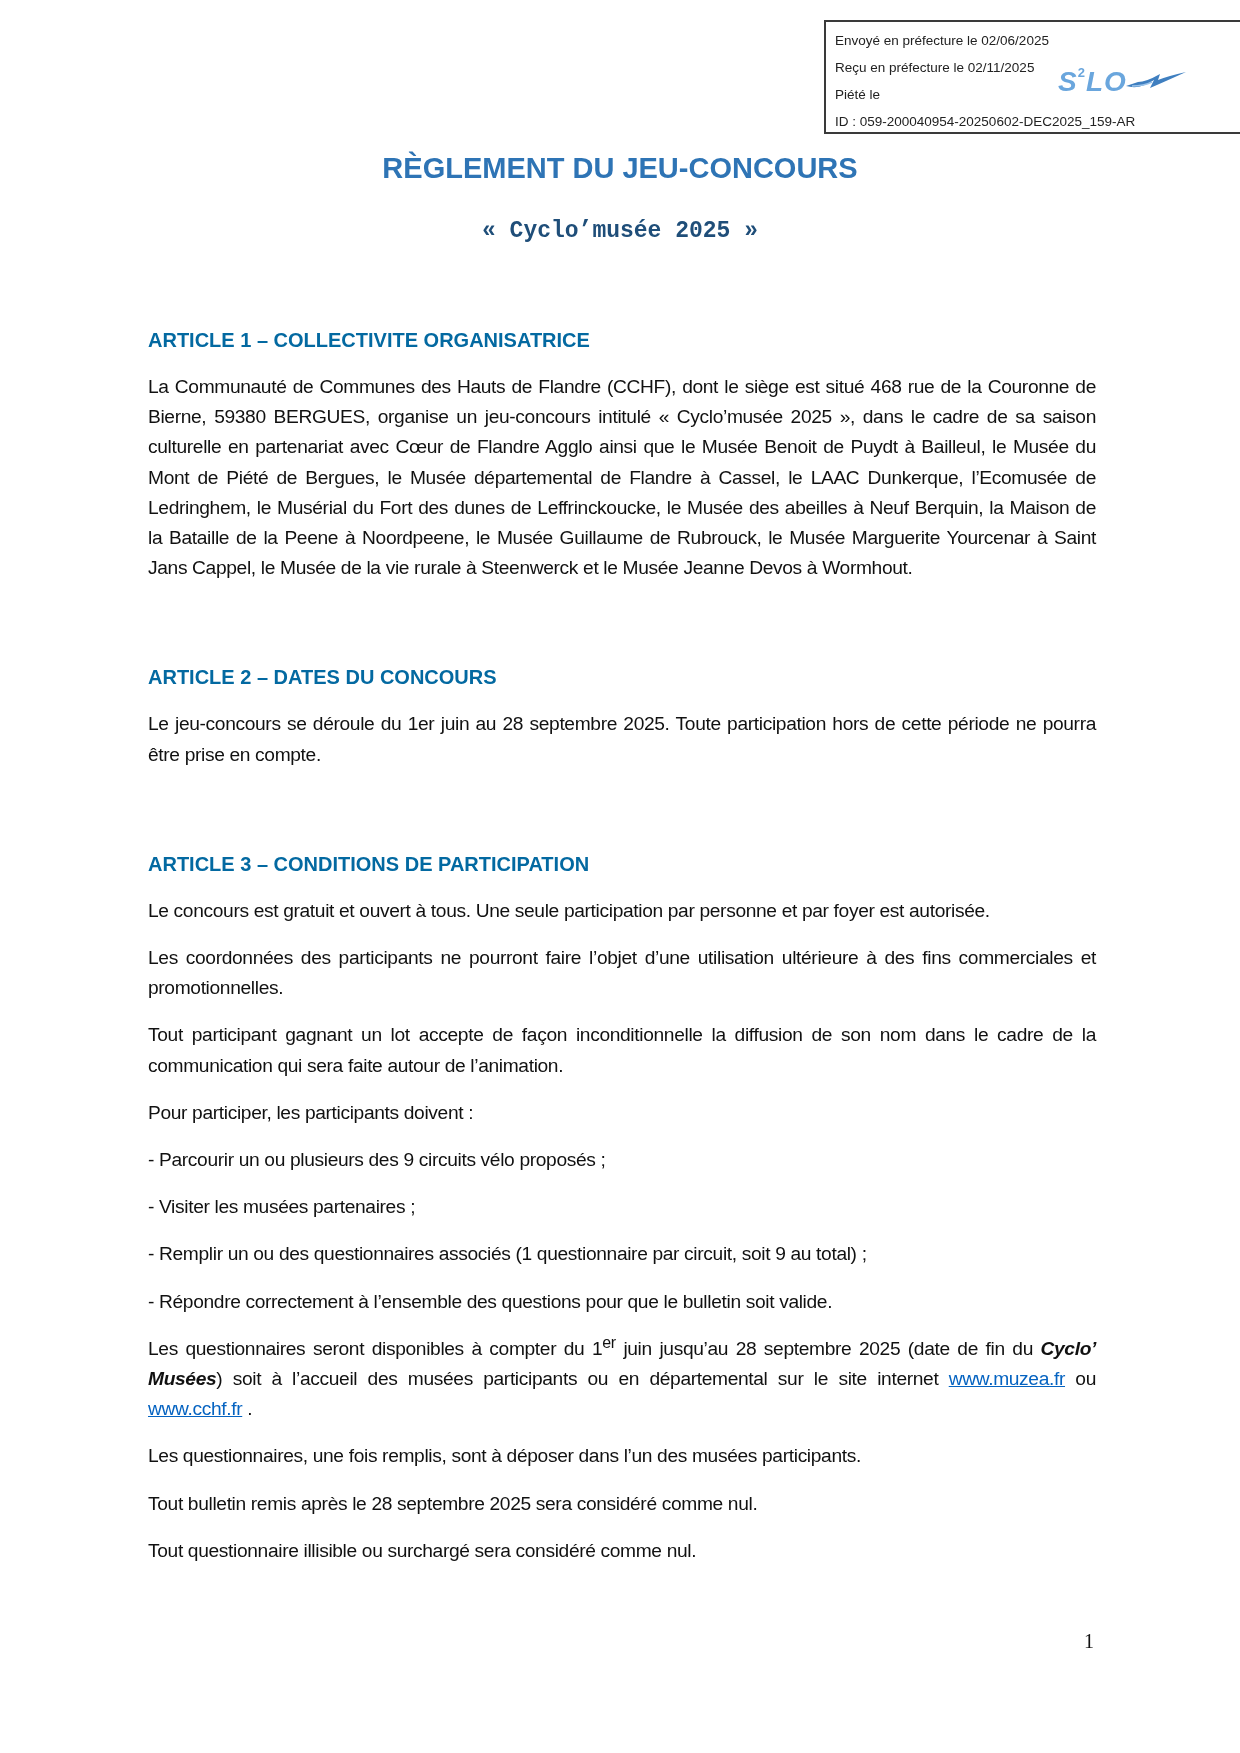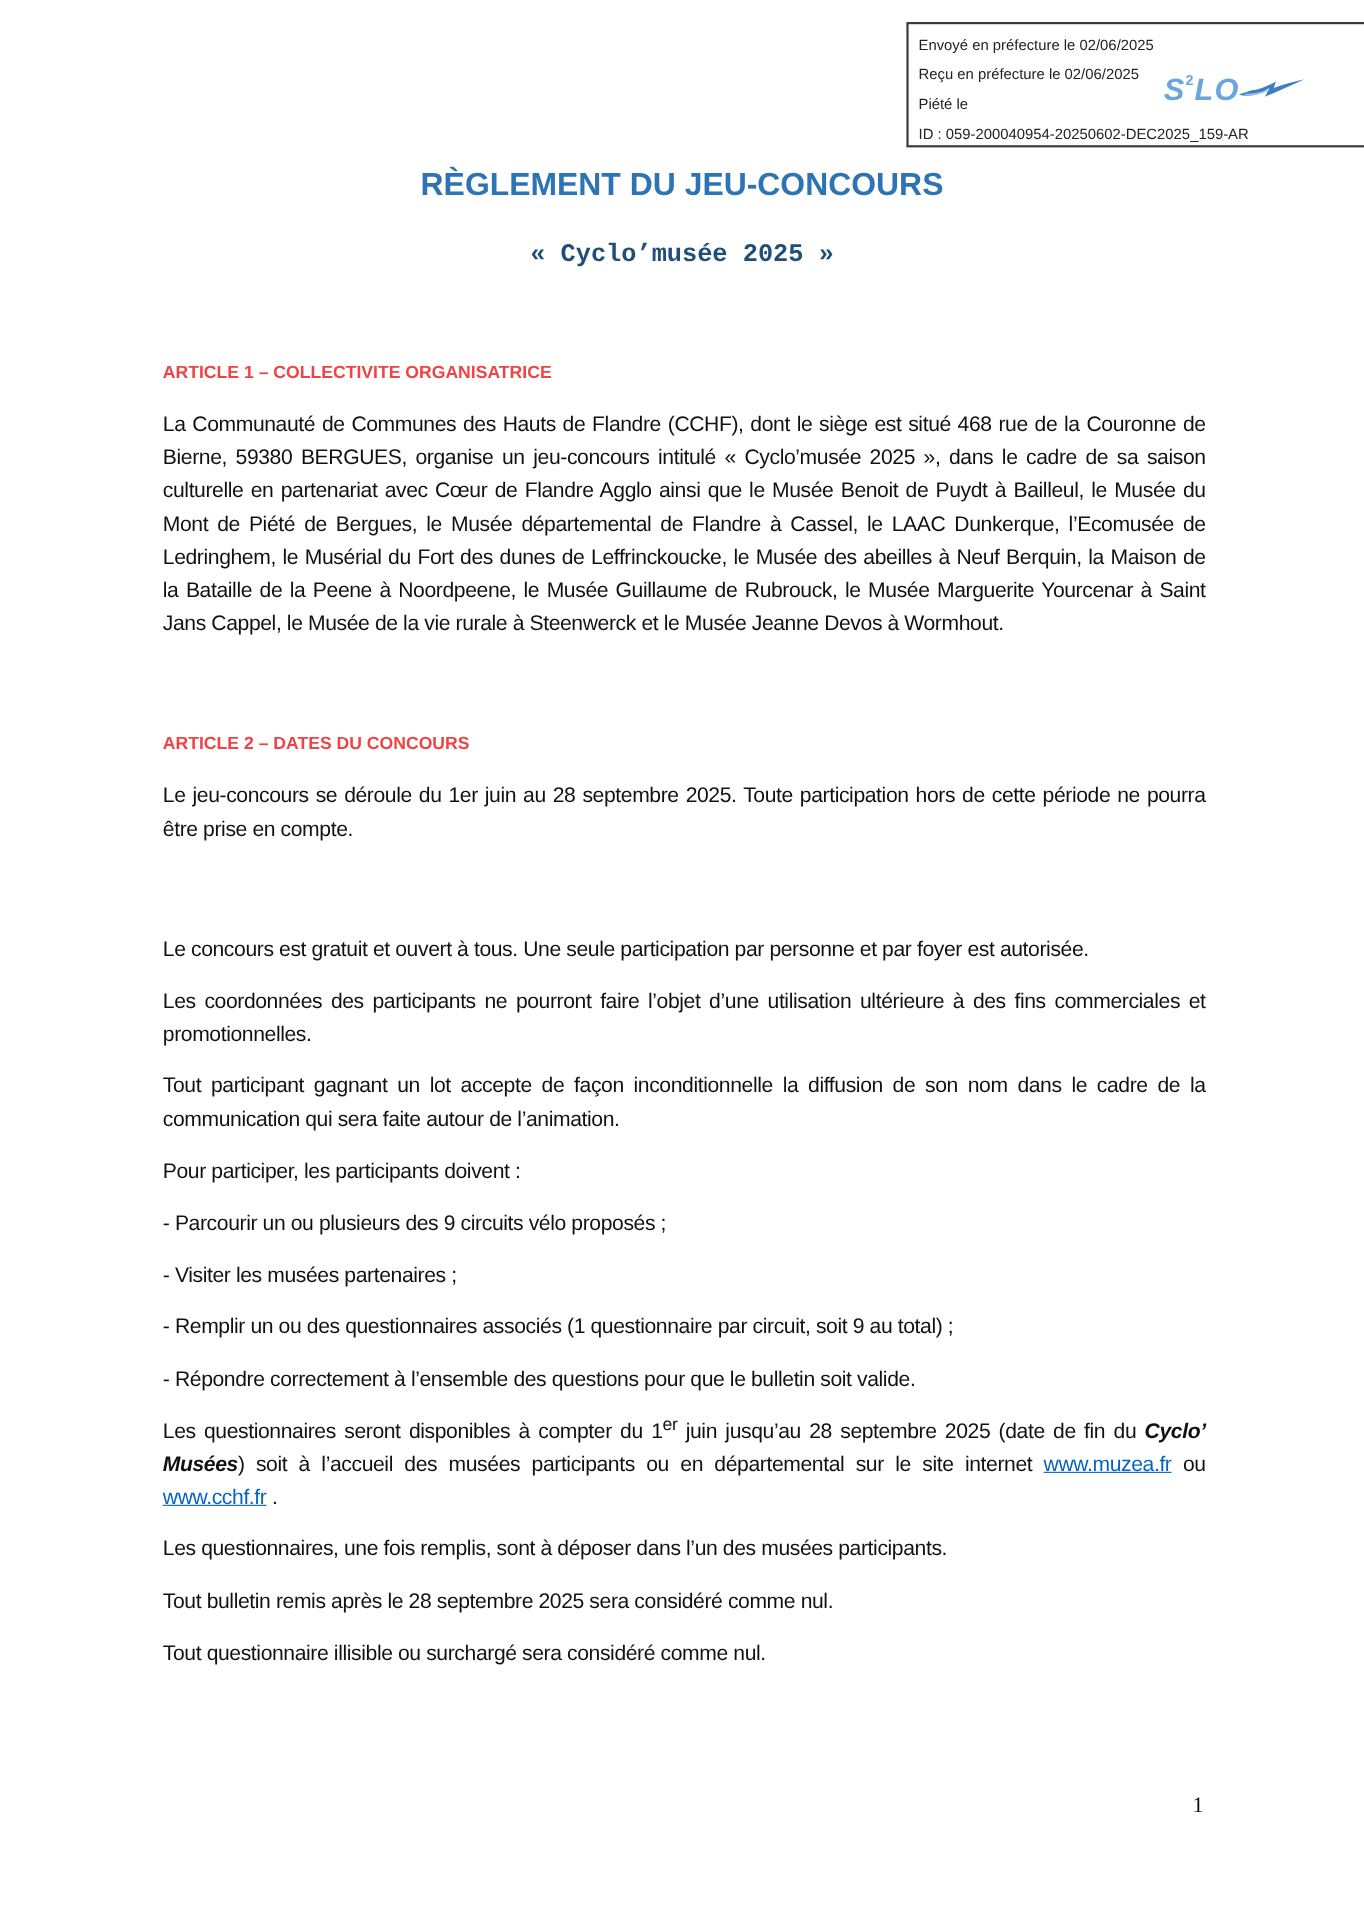--- a/index.html
+++ b/index.html
@@ -23,37 +23,37 @@
   .title { position: absolute; left: 0; width: 1240px; top: 152px; text-align: center;
            font-family: "Liberation Sans", sans-serif; font-weight: bold; font-size: 29px;
            color: #2e74b5; }
   .title span { text-underline-offset: 4px; text-decoration-thickness: 2px; }
   .subtitle { position: absolute; left: 0; width: 1240px; top: 218px; text-align: center;
            font-family: Liberation Mono, monospace; font-weight: bold; font-size: 23px; color: #1f4e79; }
 
   .content { position: absolute; left: 148px; top: 325px; width: 948px;
              font-family: "Liberation Sans Narrow", "Liberation Sans", sans-serif;
              font-size: 19.2px; line-height: 30.2px; color: #111; }
-  .heading { font-weight: bold; color: #ef4444; font-size: 16px; margin: 0 0 17px 0; line-height: 30px; }
+  .heading { font-weight: bold; color: #0369a1; font-size: 20px; margin: 0 0 17px 0; line-height: 30px; }
   .para { margin: 0 0 17px 0; text-align: justify; letter-spacing: -0.35px; }
   .gap-a1 { height: 62px; }
   .gap-a2 { height: 62px; }
   .link { color: #0563c1; text-decoration: underline; margin-top: 36px; }
   .em { font-weight: bold; font-style: italic; }
   sup { font-size: 16px; line-height: 0; }
 
   .page-number { position: absolute; left: 1084px; top: 1630px; font-family: "Liberation Serif", serif;
                  font-size: 20px; color: #111; }
 </style>
 </head>
 <body>
 
 <div class="stamp">
   <div class="line l1">Envoyé en préfecture le 02/06/2025</div>
-  <div class="line l2">Reçu en préfecture le 02/06/2025</div>
+  <div class="line l2">Reçu en préfecture le 02/11/2025</div>
   <div class="line l3">Piété le</div>
   <div class="line l4">ID : 059-200040954-20250602-DEC2025_159-AR</div>
   <div class="logo">
     <div class="logo-text"><span>S</span><sup>2</sup><span>LO</span></div>
     <svg width="64" height="22" viewBox="0 0 64 22">
       <path d="M2 16 Q16 20 30 10 L26 18 Q40 12 62 2 Q44 6 34 10 L36 4 Q22 12 14 12 Q8 14 2 16 Z" fill="#3f7fc0"></path>
       <path d="M8 16 Q20 16 28 12" stroke="#9cc4ea" stroke-width="1.5" fill="none"></path>
     </svg>
   </div>
 </div>
@@ -63,20 +63,21 @@
 
 <div class="content">
   <div class="heading">ARTICLE 1 – COLLECTIVITE ORGANISATRICE</div>
   <p class="para">La Communauté de Communes des Hauts de Flandre (CCHF), dont le siège est situé 468 rue de la Couronne de Bierne, 59380 BERGUES, organise un jeu-concours intitulé « Cyclo’musée 2025 », dans le cadre de sa saison culturelle en partenariat avec Cœur de Flandre Agglo ainsi que le Musée Benoit de Puydt à Bailleul, le Musée du Mont de Piété de Bergues, le Musée départemental de Flandre à Cassel, le LAAC Dunkerque, l’Ecomusée de Ledringhem, le Musérial du Fort des dunes de Leffrinckoucke, le Musée des abeilles à Neuf Berquin, la Maison de la Bataille de la Peene à Noordpeene, le Musée Guillaume de Rubrouck, le Musée Marguerite Yourcenar à Saint Jans Cappel, le Musée de la vie rurale à Steenwerck et le Musée Jeanne Devos à Wormhout.</p>
   <div class="gap-a1"></div>
 
   <div class="heading">ARTICLE 2 – DATES DU CONCOURS</div>
   <p class="para">Le jeu-concours se déroule du 1er juin au 28 septembre 2025. Toute participation hors de cette période ne pourra être prise en compte.</p>
   <div class="gap-a2"></div>
 
+  <div class="heading">ARTICLE 3 – CONDITIONS DE PARTICIPATION</div>
   <p class="para">Le concours est gratuit et ouvert à tous. Une seule participation par personne et par foyer est autorisée.</p>
   <p class="para">Les coordonnées des participants ne pourront faire l’objet d’une utilisation ultérieure à des fins commerciales et promotionnelles.</p>
   <p class="para">Tout participant gagnant un lot accepte de façon inconditionnelle la diffusion de son nom dans le cadre de la communication qui sera faite autour de l’animation.</p>
   <p class="para">Pour participer, les participants doivent :</p>
   <p class="para">- Parcourir un ou plusieurs des 9 circuits vélo proposés ;</p>
   <p class="para">- Visiter les musées partenaires ;</p>
   <p class="para">- Remplir un ou des questionnaires associés (1 questionnaire par circuit, soit 9 au total) ;</p>
   <p class="para">- Répondre correctement à l’ensemble des questions pour que le bulletin soit valide.</p>
   <p class="para"><span>Les questionnaires seront disponibles à compter du 1</span><sup>er</sup><span> juin jusqu’au 28 septembre 2025 (date de fin du </span><span class="em">Cyclo’ Musées</span><span>) soit à l’accueil des musées participants ou en départemental sur le site internet </span><a class="link">www.muzea.fr</a><span> ou </span><a class="link">www.cchf.fr</a><span> .</span></p>
   <p class="para">Les questionnaires, une fois remplis, sont à déposer dans l’un des musées participants.</p>

